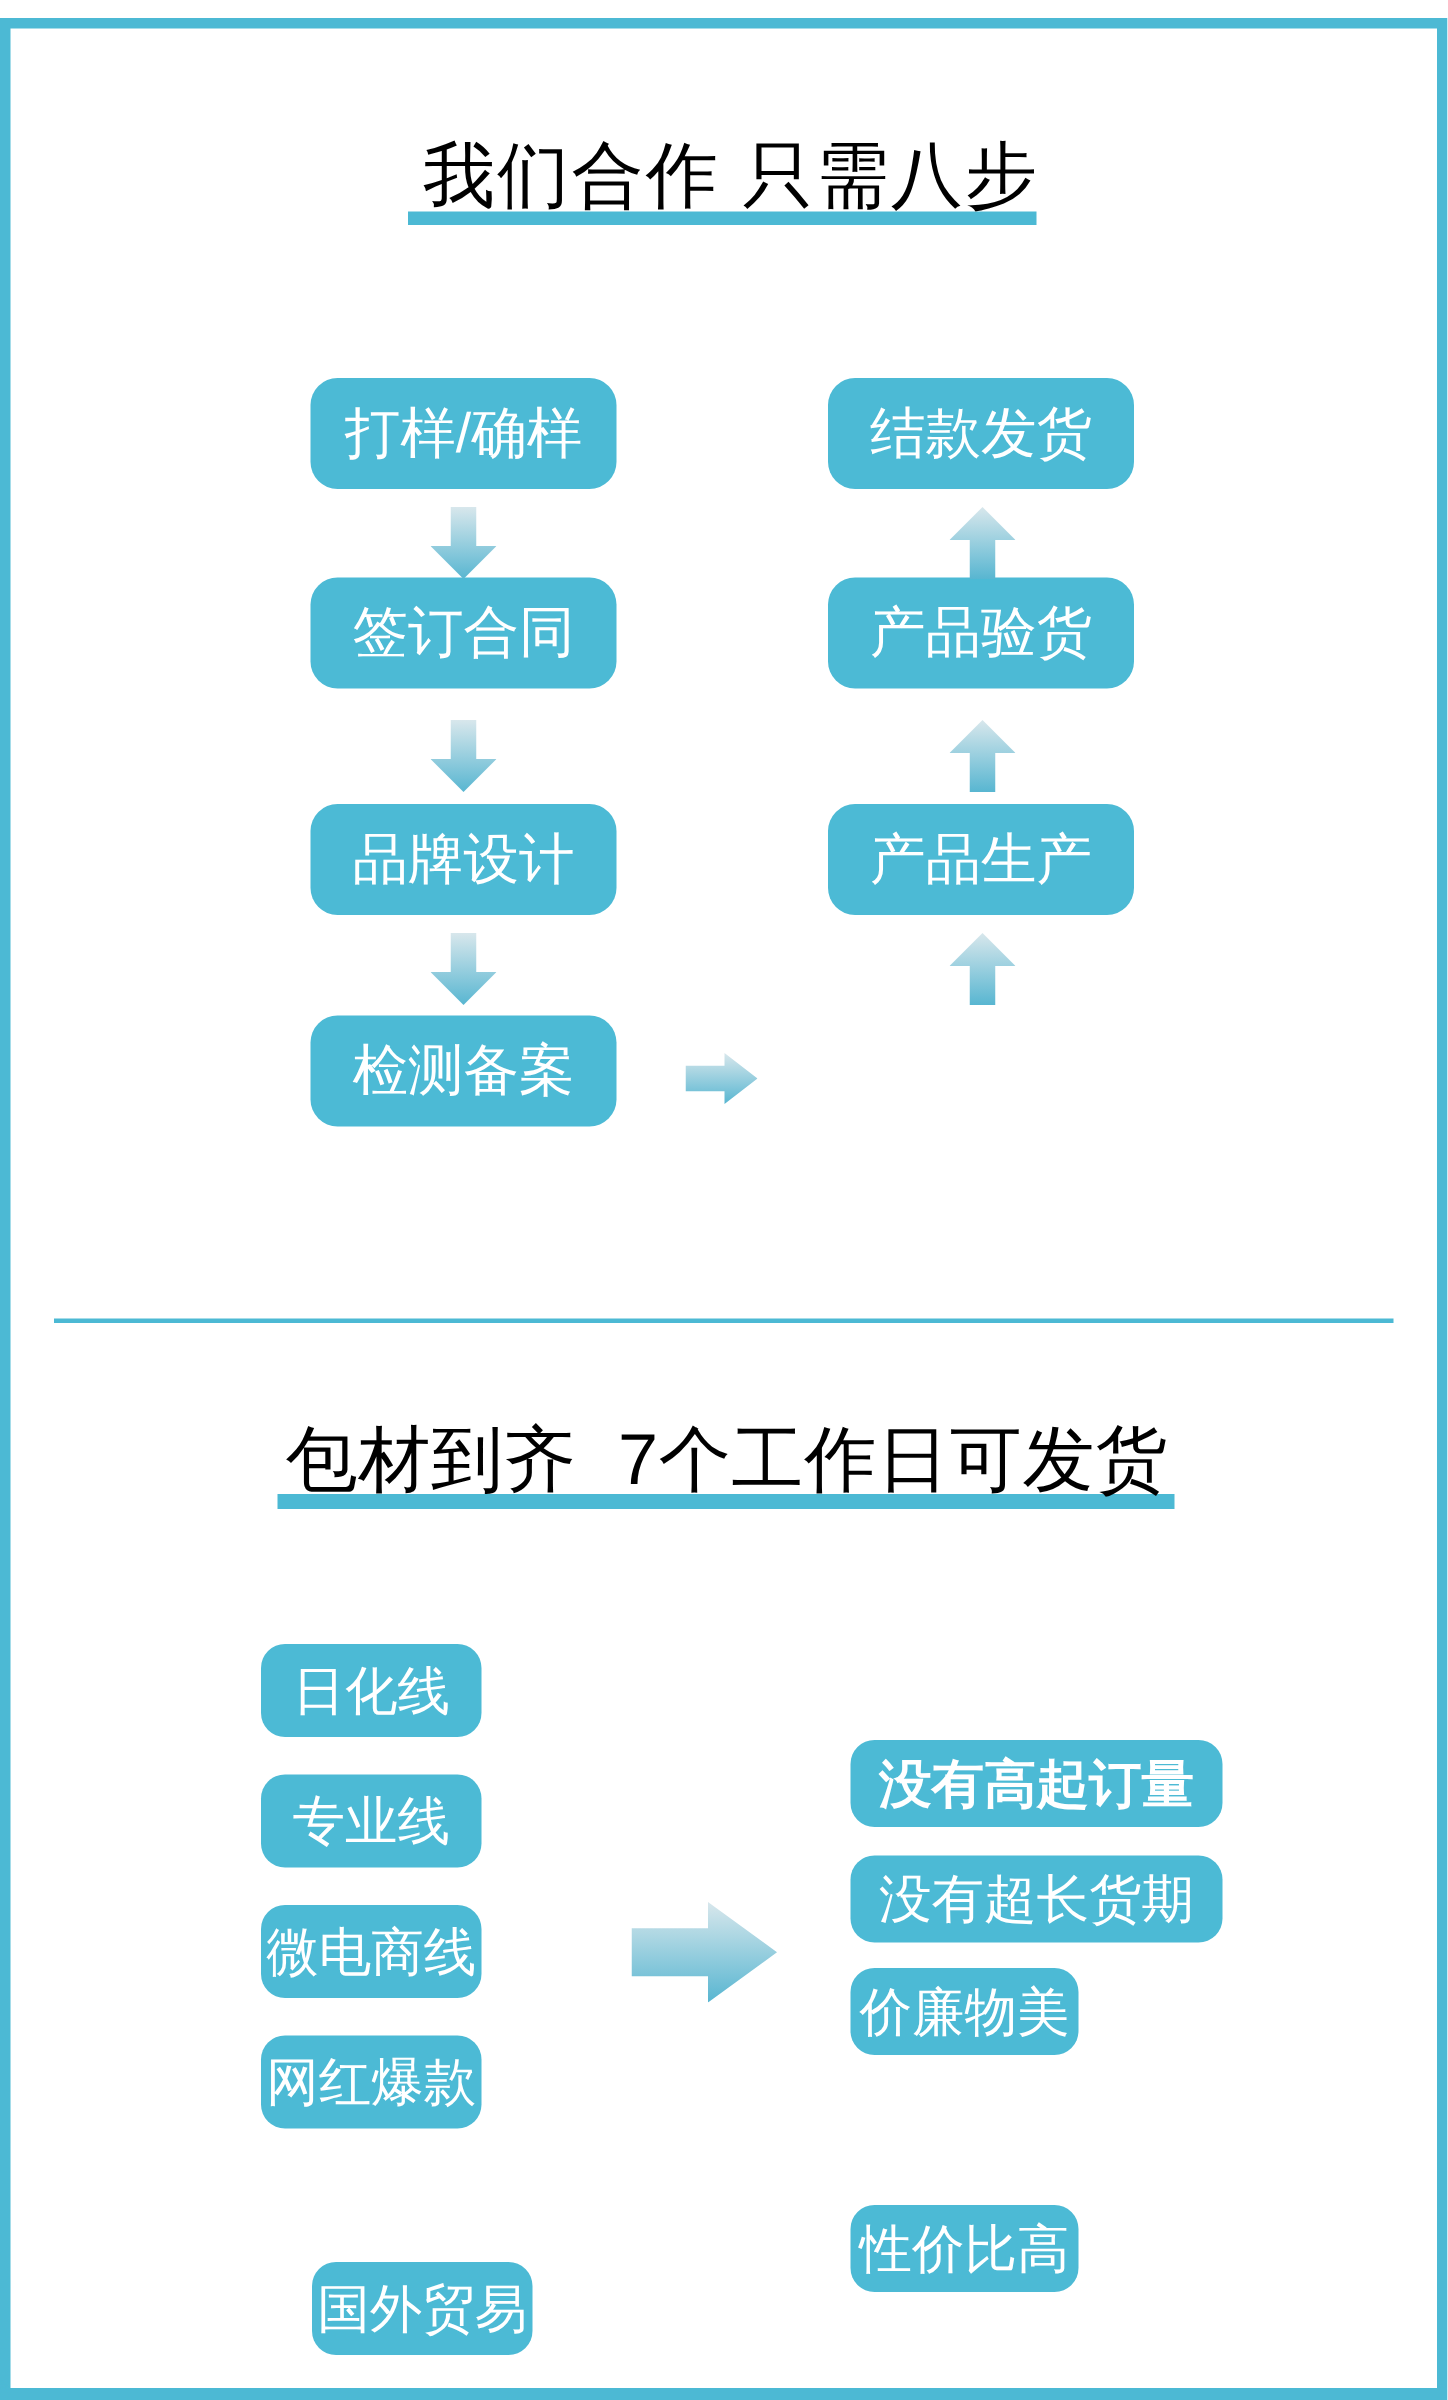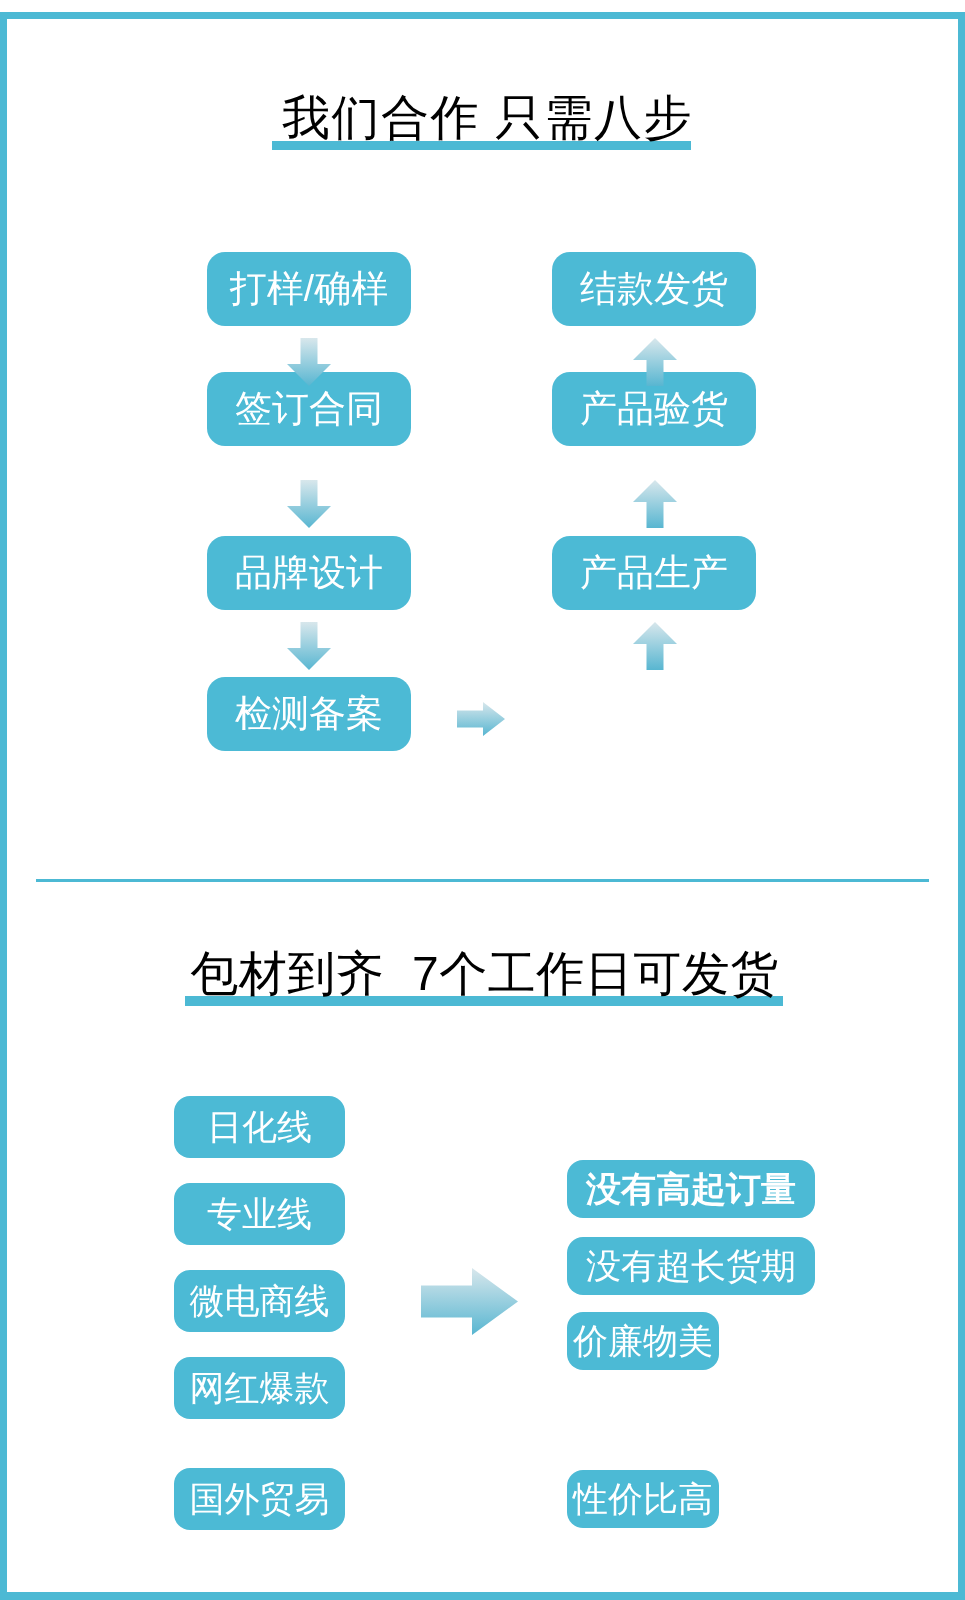--- a/index.html
+++ b/index.html
@@ -45,42 +45,42 @@
     background:var(--box);
     color:var(--box-text);
     display:flex;align-items:center;justify-content:center;
     font-weight:300;
     white-space:nowrap;
   }
   .s1box{width:204px;height:74px;border-radius:18px;font-size:37px;}
   .s1-left{left:207px;}
   .s1-right{left:552px;}
   .row-a{top:252px;}
-  .row-b{top:372px;}
+  .row-b{top:385px;}
   .row-c{top:536px;}
   .row-d{top:677px;}
 
   .arrow{position:absolute;}
   .arrow-down,.arrow-up{width:44px;height:48px;}
   .col-left-arrow{left:287px;}
   .col-right-arrow{left:633px;}
   .gap-1{top:338px;}
   .gap-2{top:480px;}
   .gap-3{top:622px;}
   .arrow-right-small{left:457px;top:702px;width:48px;height:34px;}
   .arrow-right-big{left:421px;top:1268px;width:97px;height:67px;}
 
   .s2box-cat{
-    left:174px;width:171px;height:62px;border-radius:16px;font-size:35px;
+    left:174px;width:147px;height:62px;border-radius:16px;font-size:35px;
   }
   .cat-1{top:1096px;}
   .cat-2{top:1183px;}
   .cat-3{top:1270px;}
   .cat-4{top:1357px;}
-  .cat-5{top:1468px;}
+  .cat-5{top:1508px;margin-left:34px;}
 
   .s2box-ben{left:567px;height:58px;border-radius:16px;font-size:35px;}
   .ben-wide{width:248px;}
   .ben-narrow{width:152px;}
   .ben-1{top:1160px;font-weight:bold;}
   .ben-2{top:1237px;}
   .ben-3{top:1312px;}
   .ben-4{top:1470px;}
 
   .svgdefs{position:absolute;width:0;height:0;}

